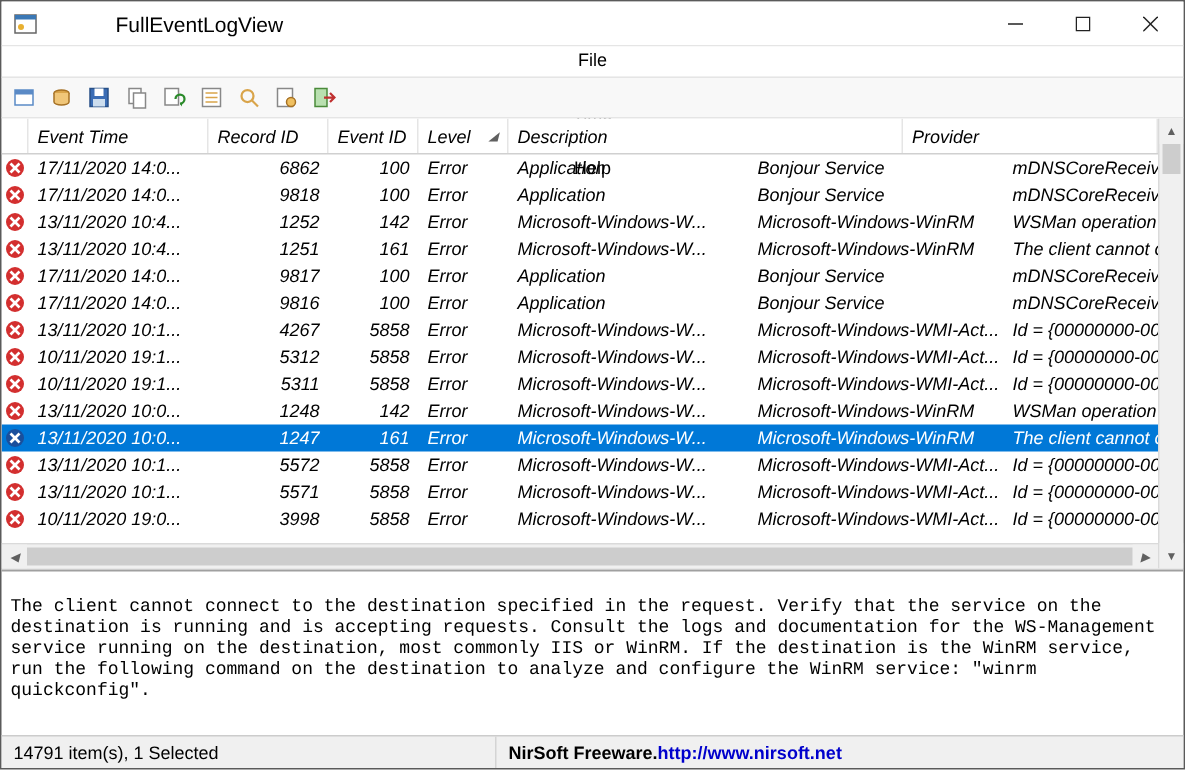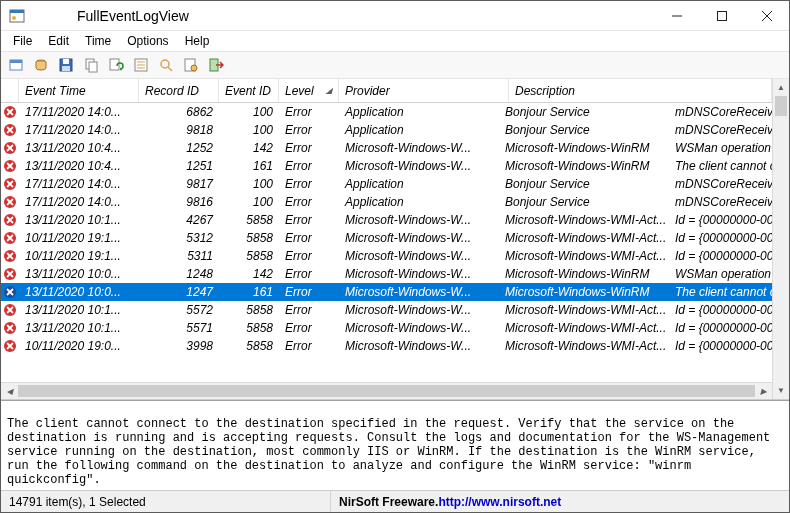--- a/index.html
+++ b/index.html
@@ -3,21 +3,21 @@
 <meta charset="utf-8">
 <style>
 * { box-sizing: border-box; margin: 0; padding: 0; }
 body { font-family: "Segoe UI", Tahoma, sans-serif; font-size: 12px; background: #fff; width: 790px; height: 513px; border: 1px solid #5a5a5a; display: flex; flex-direction: column; overflow: hidden; }
 .titlebar { height: 30px; display: flex; align-items: center; padding: 0 0 0 8px; background: #fff; border-bottom: 1px solid #e5e5e5; }
 .titlebar .app-icon { width: 16px; height: 16px; margin-right: 6px; display: inline-flex; }
 .titlebar .title { flex: 1; font-size: 14px; color: #000; margin-left: 46px; }
 .titlebar .winbtns { display: flex; height: 100%; }
 .titlebar .winbtn { width: 45px; display: flex; align-items: center; justify-content: center; }
 .titlebar .winbtn svg { stroke: #222; stroke-width: 1; fill: none; }
-.menubar { height: 20px; display: flex; align-items: center; padding: 0 4px; background: #fff; }
+.menubar { height: 20px; display: flex; align-items: center; padding: 0 4px; background: #fff; flex-direction: column; }
 .menubar .menuitem { padding: 2px 8px; font-size: 12px; }
 .toolbar { height: 28px; display: flex; align-items: center; padding: 2px 4px; border-top: 1px solid #e5e5e5; border-bottom: 1px solid #e5e5e5; background: #f8f8f8; gap: 3px; }
 .toolbar .tbtn { width: 22px; height: 22px; display: flex; align-items: center; justify-content: center; border: 1px solid transparent; }
 .grid-wrap { flex: 1; display: flex; flex-direction: column; overflow: hidden; border-bottom: 1px solid #ccc; }
 .grid-header { display: flex; background: #fff; border-bottom: 1px solid #d0d0d0; height: 24px; flex-shrink: 0; }
 .grid-header .col { border-right: 1px solid #e5e5e5; padding: 4px 6px; font-size: 12px; color: #000; white-space: nowrap; overflow: hidden; display: flex; align-items: center; }
 .grid-body { flex: 1; overflow: hidden; position: relative; }
 .row { display: flex; height: 18px; align-items: center; font-size: 12px; }
 .row .cell { padding: 0 6px; white-space: nowrap; overflow: hidden; }
 .row.selected { background: #0078d7; color: #fff; }
@@ -34,21 +34,21 @@
 .scrollbar-v .arrow { height: 17px; }
 .scrollbar-v .track { flex: 1; position: relative; }
 .scrollbar-v .thumb { position: absolute; top: 0; left: 2px; right: 2px; height: 20px; background: #cdcdcd; }
 .scrollbar-h { height: 17px; background: #f0f0f0; border-top: 1px solid #dadada; display: flex; }
 .scrollbar-h .arrow { width: 17px; }
 .scrollbar-h .track { flex: 1; position: relative; }
 .scrollbar-h .thumb { position: absolute; left: 0; top: 2px; bottom: 2px; width: 100%; background: #cdcdcd; }
 .grid-and-scroll { display: flex; flex: 1; overflow: hidden; }
 .grid-main { flex: 1; display: flex; flex-direction: column; overflow: hidden; font-style: italic; }
 .detail-pane { height: 90px; padding: 16px 6px; font-family: "Courier New", monospace; font-size: 12px; line-height: 14px; overflow: hidden; border-top: 1px solid #a0a0a0; }
-.statusbar { height: 22px; border-top: 1px solid #ccc; display: flex; align-items: center; font-size: 12px; background: #f0f0f0; }
+.statusbar { height: 22px; border-top: 1px solid #ccc; display: flex; align-items: center; font-size: 12px; background: #f0f0f0; margin-top: 20px; }
 .statusbar .panel { padding: 2px 8px; border-right: 1px solid #d4d4d4; height: 100%; display: flex; align-items: center; }
 .err-icon { width: 14px; height: 14px; }
 .col .sorter { margin-left: auto; font-size: 8px; color: #606060; }
 </style>
 </head>
 <body>
 
 <div class="titlebar">
   <span class="app-icon">
     <svg viewBox="0 0 16 16">
@@ -158,25 +158,25 @@
         <div class="col col-recid">
             <span>Record ID</span>
           </div>
         <div class="col col-evid">
             <span>Event ID</span>
           </div>
         <div class="col col-level">
             <span>Level</span>
             <span class="sorter">◢</span>
           </div>
+        <div class="col col-desc">
+            <span>Description</span>
+          </div>
         <div class="col col-provider">
             <span>Provider</span>
-          </div>
-        <div class="col col-desc">
-            <span>Description</span>
           </div>
       </div>
       <div class="grid-body" id="grid-body">
           <div class="row">
             <div class="cell icon-cell">
               <svg class="err-icon" viewBox="0 0 14 14">
                 <circle cx="7" cy="7" r="6" fill="#d32f2f"></circle>
                 <line x1="4" y1="4" x2="10" y2="10" stroke="#fff" stroke-width="1.8"></line>
                 <line x1="10" y1="4" x2="4" y2="10" stroke="#fff" stroke-width="1.8"></line>
               </svg>

